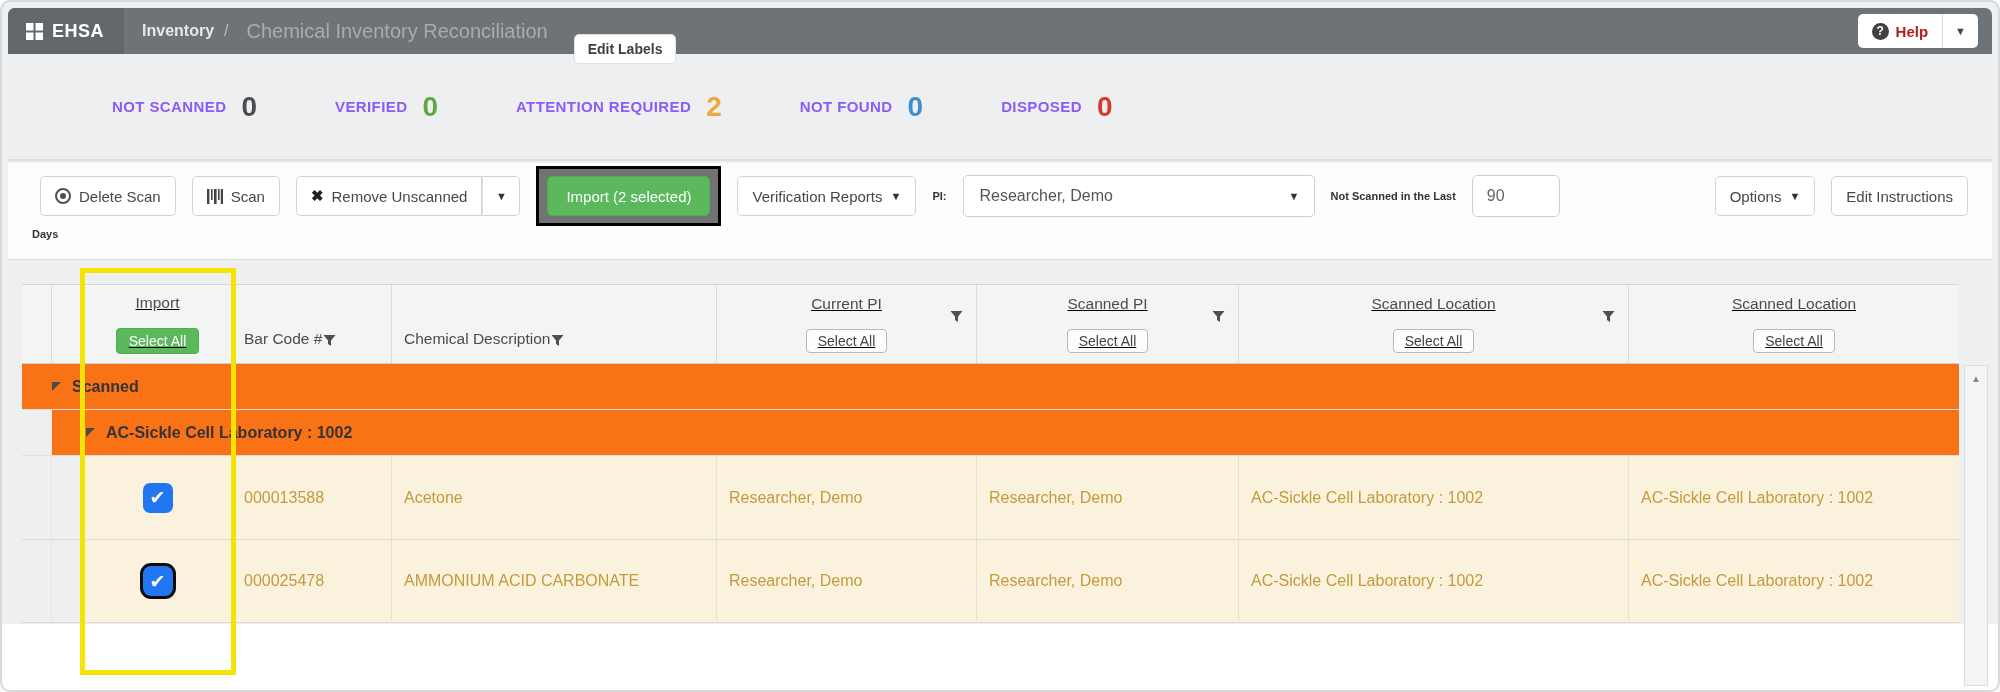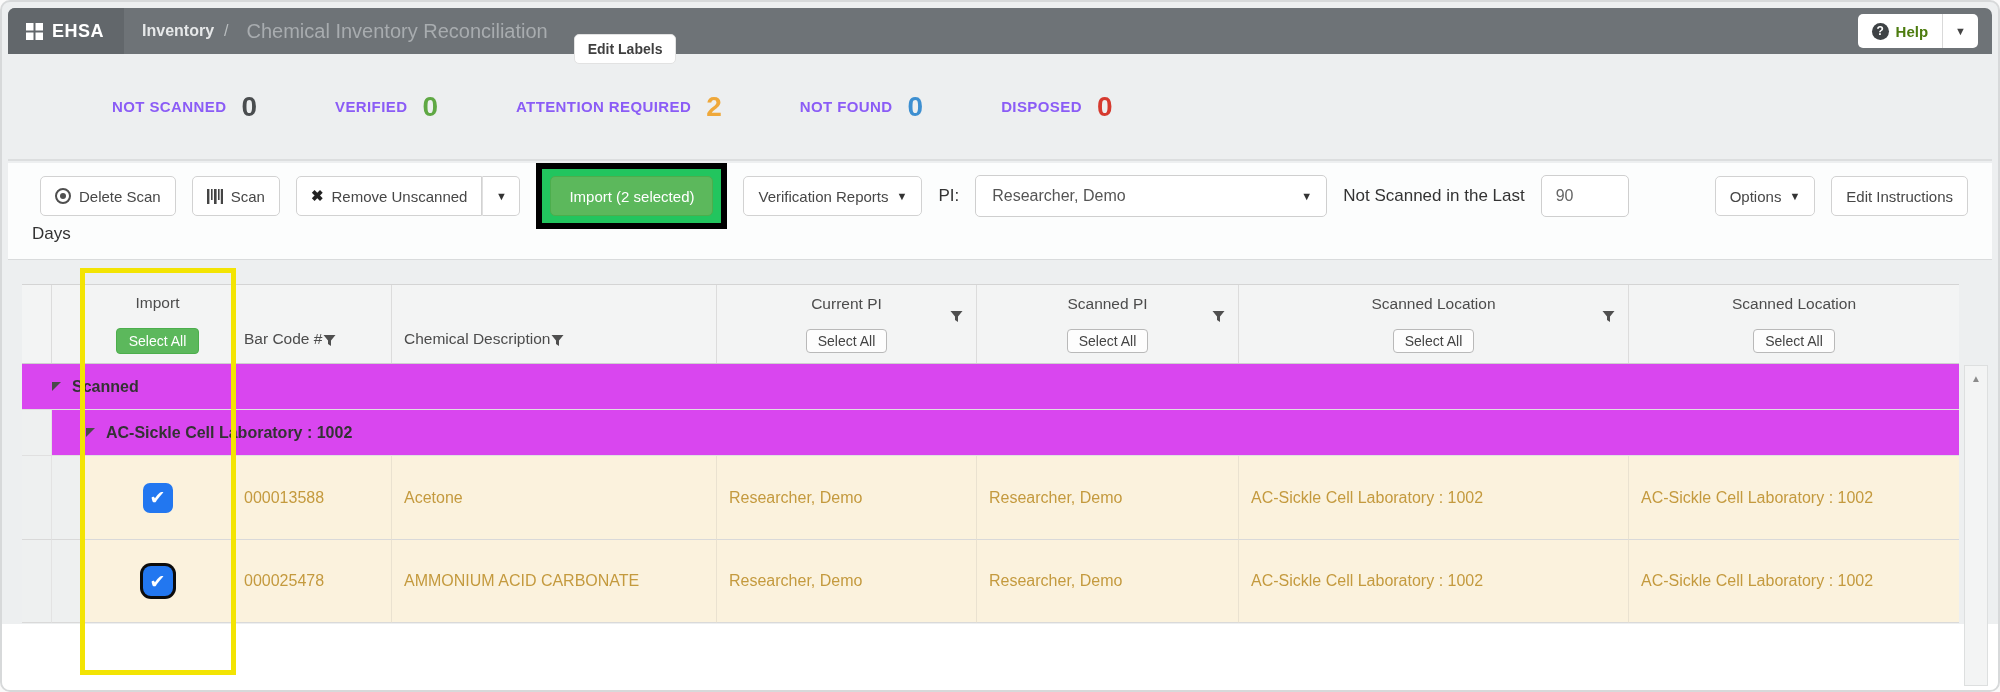--- a/index.html
+++ b/index.html
@@ -17,21 +17,21 @@
   .crumb-sep { color:#b9bdbf; font-size:16px; margin:0 10px; }
   .page-title { color:#a8acaf; font-size:20px; margin-left:8px; white-space:nowrap; }
   .btn-edit-labels { margin-left:26px; background:#fff; border:1px solid #e2e2e2; border-radius:5px;
            padding:6px 13px; font-size:14px; font-weight:bold; color:#3f3f3f; cursor:pointer;
            font-family:inherit;margin-top:36px; }
   .help-wrap { margin-left:auto; margin-right:14px; background:#fff; border-radius:5px;
            display:flex; align-items:center; height:34px; overflow:hidden; }
   .help-main { display:flex; align-items:center; gap:7px; padding:0 14px; cursor:pointer; }
   .help-q { width:17px; height:17px; border-radius:50%; background:#3e4245; color:#fff;
            font-size:12px; font-weight:bold; display:flex; align-items:center; justify-content:center; }
-  .help-lbl { font-size:15px; font-weight:bold; color:#4d7c0f; }
+  .help-lbl { font-size:15px; font-weight:bold; color:#b91c1c; }
   .help-caret { border-left:1px solid #d9d9d9; padding:0 12px; height:100%; display:flex;
            align-items:center; color:#444; font-size:11px; cursor:pointer; }
 
   
   .status-band { position:absolute; top:52px; left:6px; right:6px; height:107px;
            border-bottom:2px solid #dcdedf; display:flex; align-items:center; padding-left:104px; }
   .stat { display:flex; align-items:center; margin-right:78px; white-space:nowrap; }
   .stat-label { font-size:15px; font-weight:bold; color:#8b5cf6; letter-spacing:.4px; }
   .stat-num { font-size:28px; font-weight:bold; margin-left:15px; }
   .c-dark   { color:#4a4d4f; }
@@ -55,54 +55,54 @@
   .split .main { border-radius:5px 0 0 5px; }
   .split .arrow { width:38px; border:1px solid #d2d2d2; border-left:1px solid #e0e0e0;
            border-radius:0 5px 5px 0; background:#fff; display:flex; align-items:center;
            justify-content:center; font-size:11px; color:#333; cursor:pointer; }
   .icon-target { width:16px; height:16px; border:2px solid #4f4f4f; border-radius:50%;
            position:relative; flex:none; }
   .icon-target::after { content:""; position:absolute; left:50%; top:50%; width:6px; height:6px;
            margin:-3px 0 0 -3px; background:#4f4f4f; border-radius:50%; }
   .icon-x { font-size:15px; font-weight:bold; color:#222; }
   .caret { font-size:11px; color:#333; }
-  .hl-wrap { border:6px solid #000000; padding:7px 8px; background:#22c55e; flex:none; }
+  .hl-wrap { border:3px solid #000000; padding:7px 8px; background:#737373; flex:none; }
   .btn-import { background:#5cb85c; border:1px solid #4cae4c; border-radius:5px; color:#fff;
            font-size:15px; height:40px; padding:0 18px; cursor:pointer; white-space:nowrap;
            font-family:inherit; }
-  .pi-label, .nsl-label, .days-word { font-size:17px; font-weight:normal; color:#333; white-space:nowrap; }
+  .pi-label, .nsl-label, .days-word { font-size:11px; font-weight:bold; color:#333; white-space:nowrap; }
   .pi-select { width:352px; height:42px; background:#fff; border:1px solid #cfcfcf; border-radius:5px;
            display:flex; align-items:center; padding:0 14px 0 16px; cursor:pointer; }
   .pi-value { font-size:16px; color:#555; flex:1; }
   .days-input { width:88px; height:42px; border:1px solid #cfcfcf; border-radius:5px;
            font-size:16px; color:#666; padding-left:14px; font-family:inherit; }
   .tb-right { margin-left:auto; display:flex; gap:16px; }
   .days-line { margin-top:3px; }
 
   
   .grid { position:absolute; top:282px; left:20px; width:1937px; font-size:16px; }
   .grow { display:flex; width:100%; }
   .cell { border-right:1px solid #dcdcdc; flex:none; }
   .w-exp1 { width:30px; }  .w-exp2 { width:32px; }  .w-import { width:148px; }
   .w-bar { width:160px; }  .w-chem { width:325px; } .w-cpi { width:260px; }
   .w-spi { width:262px; }  .w-cloc { width:390px; } .w-sloc { width:330px; }
 
   .ghead { height:80px; background:#f3f4f4; border-top:1px solid #d4d4d4; border-bottom:1px solid #cfcfcf; }
   .hcell { position:relative; display:flex; }
   .hlabel { font-size:15.5px; color:#4c4c4c; white-space:nowrap; }
-  .h-stack { flex-direction:column; align-items:center; justify-content:center; gap:16px; }
+  .h-stack { flex-direction:column; align-items:center; justify-content:center; gap:16px;text-decoration:underline; }
   .h-bottom { align-items:flex-end; padding:0 12px 15px 12px; }
   .funnel { cursor:pointer; flex:none; }
   .funnel-abs { position:absolute; top:25px; right:12px; }
   .btn-selectall-green { background:#5cb85c; border:1px solid #4cae4c; border-radius:4px; color:#fff;
            font-size:14px; padding:4px 12px; cursor:pointer; font-family:inherit; }
   .btn-selectall { background:#fdfdfd; border:1px solid #b9b9b9; border-radius:4px; color:#444;
            font-size:14px; padding:3px 11px; cursor:pointer; font-family:inherit; }
 
-  .group-row { height:46px; background:#d946ef; border-bottom:1px solid #e0e0e0; display:flex;
+  .group-row { height:46px; background:#f97316; border-bottom:1px solid #e0e0e0; display:flex;
            align-items:center; }
   .tri { width:0; height:0; border-top:9px solid #4a4a4a; border-right:9px solid transparent;
            cursor:pointer; flex:none; }
   .group-label { font-size:16px; font-weight:bold; color:#333; margin-left:11px; white-space:nowrap; }
   .g1 { padding-left:30px; }
   .g2 { padding-left:0; }
   .g2-lead { width:30px; align-self:stretch; background:#eef0f0; border-right:1px solid #e3e3e3;
            margin-right:34px; flex:none; }
 
   .drow { height:84px; }

